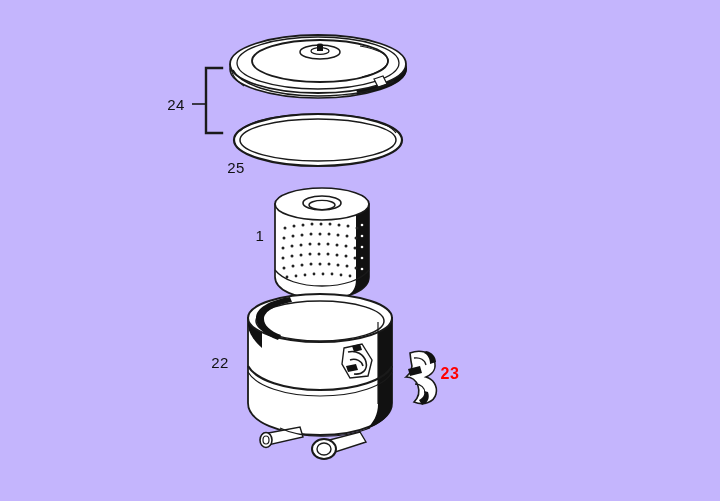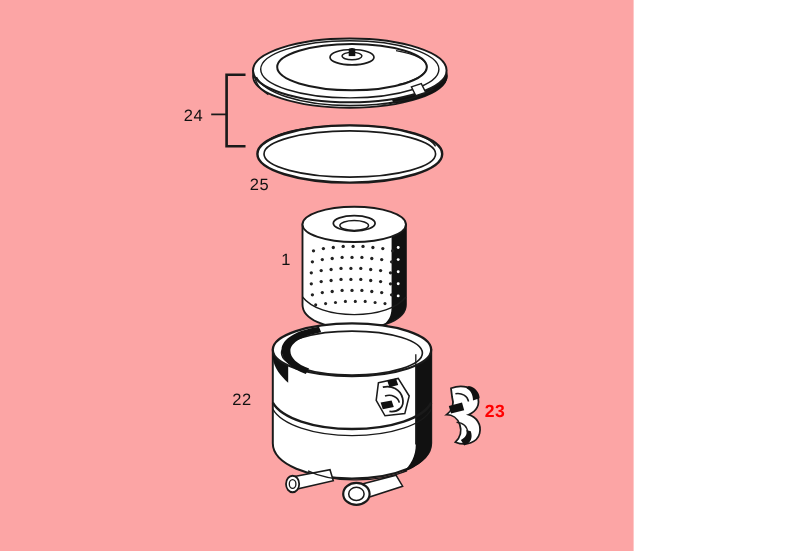--- a/index.html
+++ b/index.html
@@ -6,23 +6,23 @@
   html, body {
     margin: 0;
     padding: 0;
     background: #ffffff;
   }
   body {
     font-family: "Liberation Sans", sans-serif;
   }
   #diagram-root {
     position: relative;
-    width: 576px;
+    width: 720px;
     height: 501px;
-    background: #fca5a5;
+    background: #c4b5fd;
     overflow: hidden;
   }
   #parts-svg {
     position: absolute;
     left: 0;
     top: 0;
     width: 720px;
     height: 501px;
     display: block;
   }

